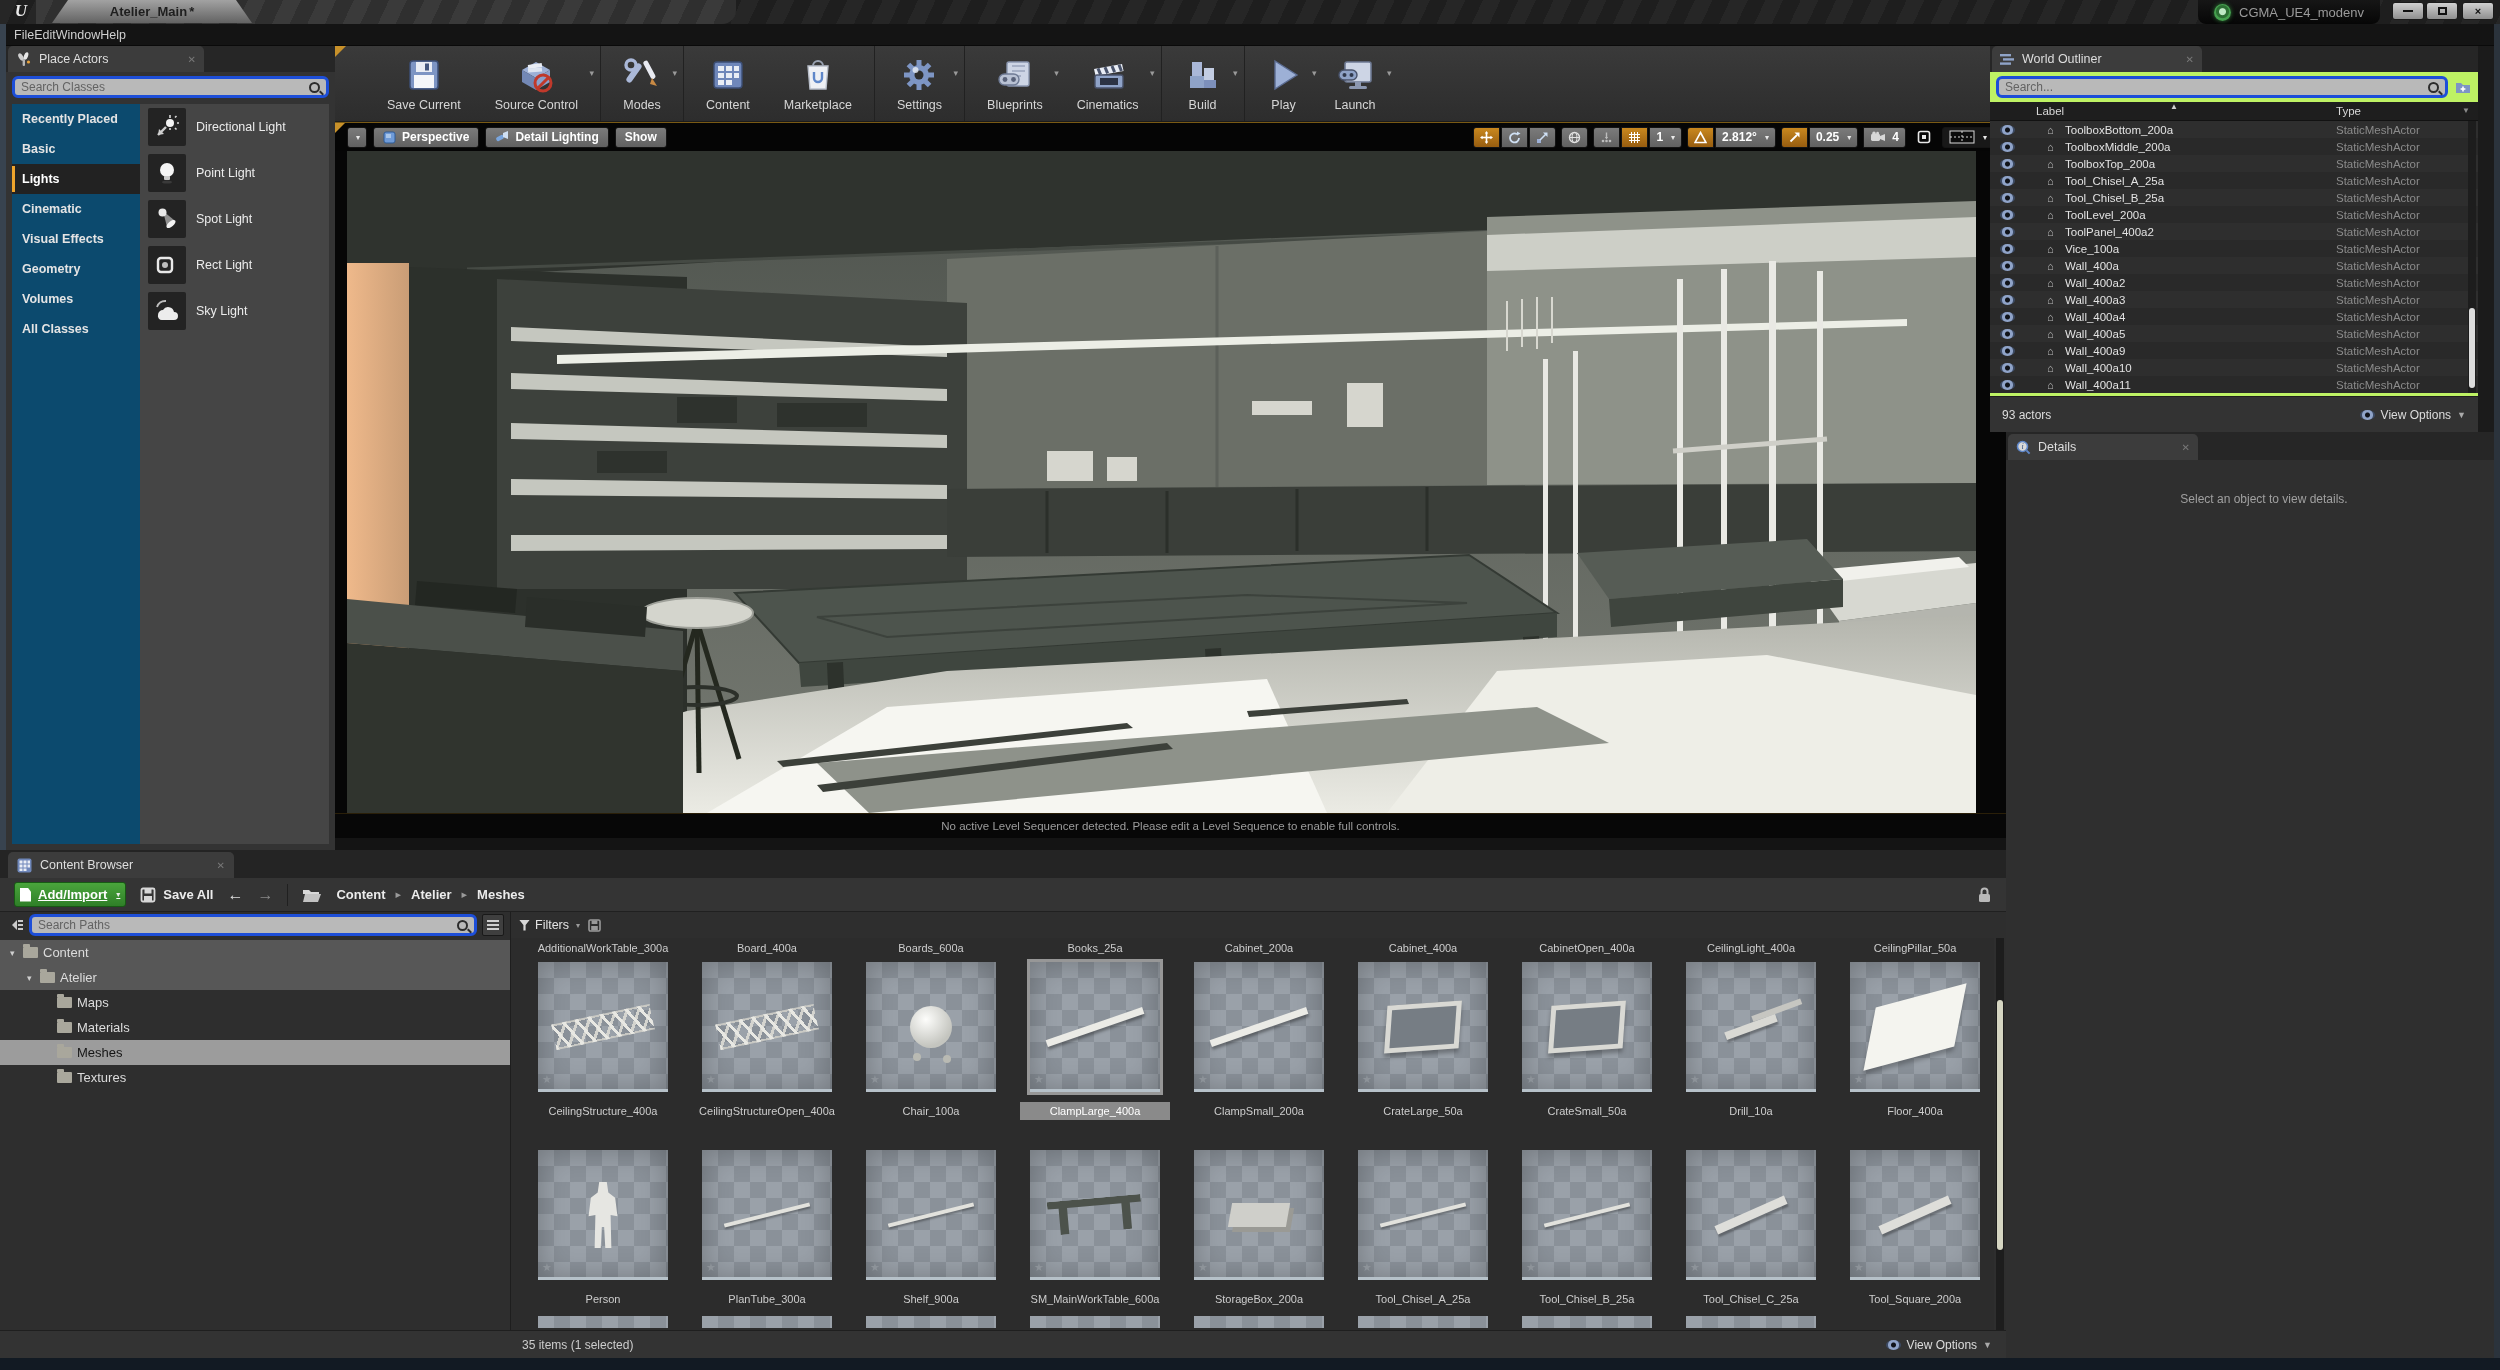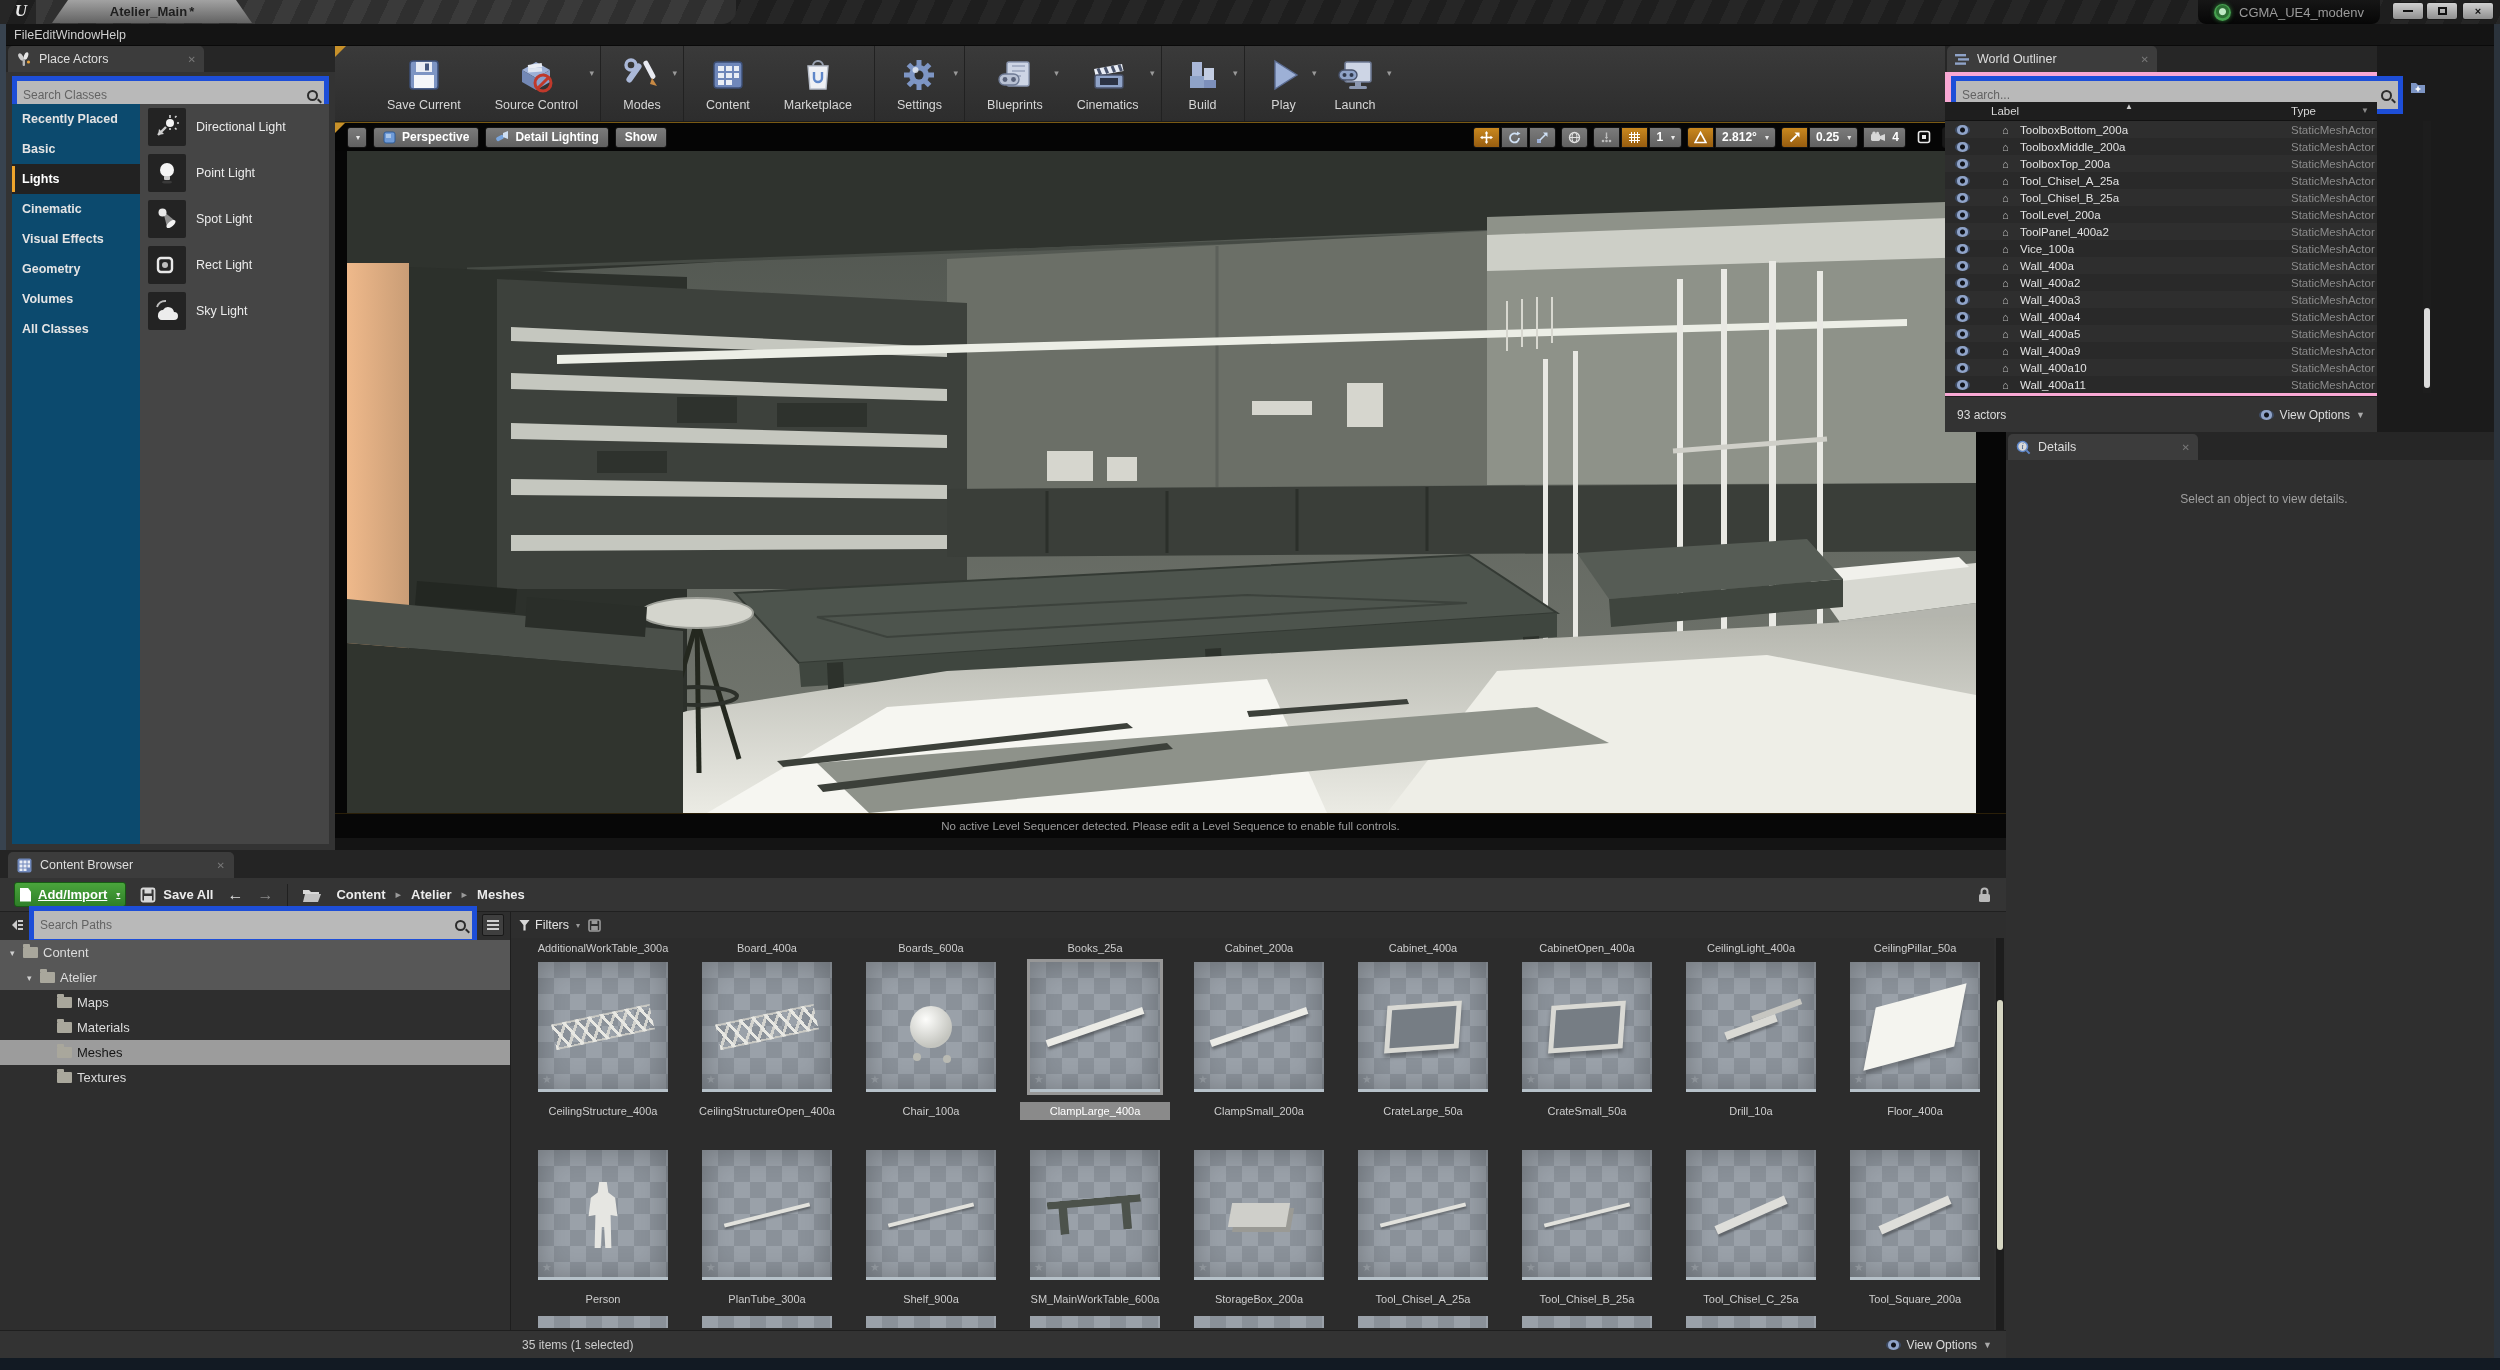--- a/index.html
+++ b/index.html
@@ -24,21 +24,21 @@
   #edge-l{left:0;top:24px;width:6px;height:1334px;background:#38434f;}
   #edge-r{left:2494px;top:24px;width:6px;height:1334px;background:#2b333c;}
   #edge-b{left:0;top:1358px;width:2500px;height:12px;background:#121a23;}
 
   
   #place-actors{left:6px;top:46px;width:329px;height:804px;background:#333;}
   #pa-tabrow{left:0;top:0;width:100%;height:26px;background:#262626;}
   #pa-tab{left:2px;top:0;width:196px;height:26px;background:#3c3c3c;border-radius:5px 5px 0 0;display:flex;align-items:center;gap:7px;padding:0 8px;}
   #pa-tab .tabx{margin-left:auto;color:#777;font-size:10px;}
   .tab-label{color:#dedede;font-size:12.5px;}
-  .searchbox{background:#b9b9b9;border:5px solid #1d4ed8;border-radius:0;height:22px;display:flex;align-items:center;padding:14px 6px;}
+  .searchbox{background:#b9b9b9;border:3px solid #1d4ed8;border-radius:6px;height:22px;display:flex;align-items:center;padding:8px 6px;}
   .searchbox input{flex:1;border:none;background:transparent;outline:none;color:#333;font-size:12px;font-family:inherit;}
   .searchbox input::placeholder{color:#636363;}
   .mag{width:11px;height:11px;border:2px solid #2c2c2c;border-radius:50%;position:relative;flex:0 0 auto;}
   .mag::after{content:"";position:absolute;left:8px;top:8px;width:5px;height:2px;background:#2c2c2c;transform:rotate(45deg);}
   #pa-search{left:6px;top:30px;width:317px;}
   #pa-cats{left:6px;top:58px;width:128px;height:740px;background:#0c4a6e;}
   .cat{height:30px;display:flex;align-items:center;padding-left:10px;color:#e4e4e4;font-size:12.5px;font-weight:bold;position:relative;}
   .cat.selected{background:#222;color:#fff;}
   .cat.selected::before{content:"";position:absolute;left:0;top:2px;bottom:2px;width:3px;background:#eea42c;}
   #pa-items{left:134px;top:58px;width:189px;height:740px;background:#454545;}
@@ -67,21 +67,21 @@
   .vgroup{display:flex;gap:1px;}
   .vgroup .vbtn{border-radius:0;}
   .vgroup .vbtn:first-child{border-radius:3px 0 0 3px;}
   .vgroup .vbtn:last-child{border-radius:0 3px 3px 0;}
   .tinycaret{font-size:8px;color:#e9e9e9;margin-left:2px;}
   #scene{left:12px;top:28px;width:1629px;height:662px;}
   #seqbar{left:0;top:690px;width:100%;height:26px;background:#070707;border-top:1px solid #2a1f08;border-bottom:1px solid #2a1f08;display:flex;align-items:center;justify-content:center;color:#9c9c9c;font-size:11.5px;}
   #vp-gap{left:335px;top:838px;width:1671px;height:12px;background:#141414;}
 
   
-  #outliner{left:1945px;top:46px;width:432px;height:386px;background:#f9a8d4;}
+  #outliner{left:1990px;top:46px;width:488px;height:386px;background:#bef264;}
   #wo-tabrow{left:0;top:0;width:100%;height:26px;background:#262626;}
   #wo-tab{left:2px;top:0;width:210px;height:26px;background:#3c3c3c;border-radius:5px 5px 0 0;display:flex;align-items:center;gap:7px;padding:0 8px;}
   #wo-tab .tabx{margin-left:auto;color:#777;font-size:10px;}
   #wo-search{left:6px;top:30px;width:452px;}
   #wo-newfolder{left:464px;top:32px;width:18px;height:18px;}
   #wo-header{left:0;top:56px;width:100%;height:19px;background:#1e1e1e;border-bottom:1px solid #121212;color:#d8d8d8;font-size:11.5px;}
   #wo-header .hl{position:absolute;left:46px;top:3px;}
   #wo-header .sort{position:absolute;left:180px;top:0px;font-size:8px;color:#cfcfcf;}
   #wo-header .ht{position:absolute;left:346px;top:3px;}
   #wo-header .hfilter{position:absolute;right:8px;top:4px;font-size:8px;color:#8a8a8a;}

